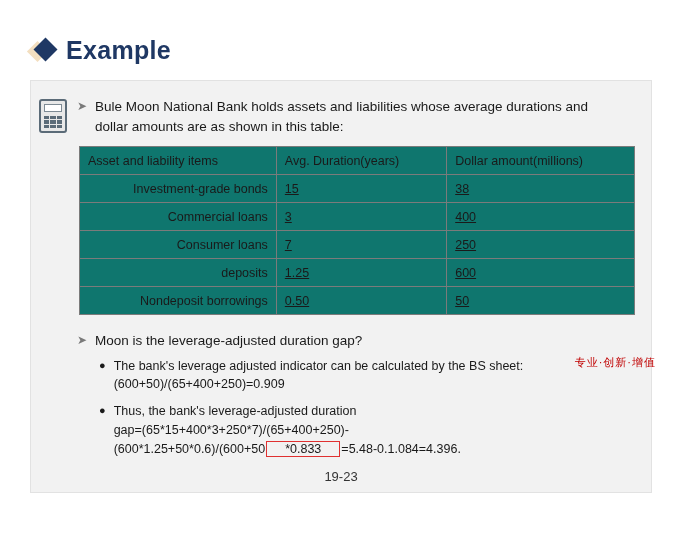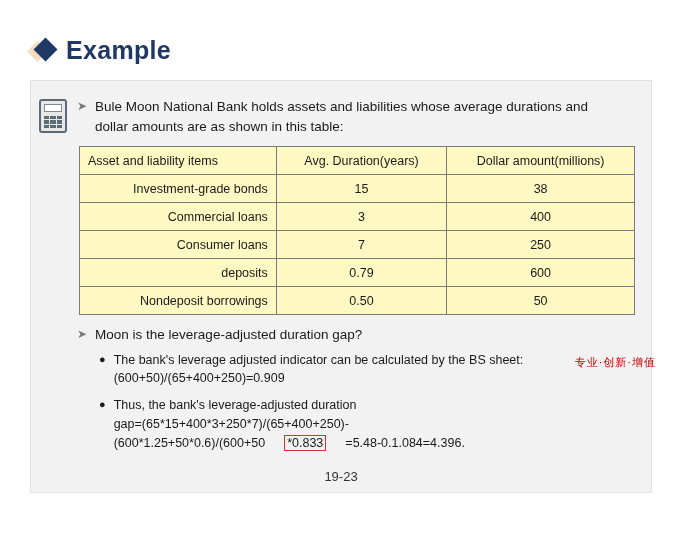--- a/index.html
+++ b/index.html
@@ -149,46 +149,46 @@
     line-height: 1.6;
     flex: 0 0 auto;
   }
 
   .intro { margin-bottom: 10px; max-width: 530px; }
 
   
   table.data-table {
     border-collapse: collapse;
     width: 556px;
-    margin: 4px 0 10px 2px;
-    background: #fef9c3;
+    margin: 4px 0 16px 2px;
+    background: #0f766e;
     font-size: 12.5px;
   }
   table.data-table th,
   table.data-table td {
     border: 1px solid #7b7b7b;
     padding: 4px 8px;
     font-weight: normal;
     color: #1a1a1a;
     height: 19px;
   }
   table.data-table th {
     text-align: left;
   }
-  table.data-table th.c2, table.data-table th.c3 { text-align: center; }
+  table.data-table th.c2, table.data-table th.c3 { text-align: left; }
   table.data-table td.c1 { text-align: right; }
-  table.data-table td.c2, table.data-table td.c3 { text-align: center; }
+  table.data-table td.c2, table.data-table td.c3 { text-align: left; text-decoration: underline; }
 
   .q-line { margin-top: 6px; margin-bottom: 6px; }
   .sub-block { margin-bottom: 8px; max-width: 500px; }
 
   .hl-box {
     border: 1.5px solid #e03131;
-    padding: 0 2px;
-    margin: 0 19px;
+    padding: 0 18px;
+    margin: 0 1px;
   }
 
   
   .page-num {
     position: absolute;
     left: 0;
     right: 0;
     bottom: 8px;
     text-align: center;
     font-size: 13px;
@@ -261,21 +261,21 @@
             <td class="c2">3</td>
             <td class="c3">400</td>
           </tr>
           <tr>
             <td class="c1">Consumer loans</td>
             <td class="c2">7</td>
             <td class="c3">250</td>
           </tr>
           <tr>
             <td class="c1">deposits</td>
-            <td class="c2">0.79</td>
+            <td class="c2">1.25</td>
             <td class="c3">600</td>
           </tr>
           <tr>
             <td class="c1">Nondeposit borrowings</td>
             <td class="c2">0.50</td>
             <td class="c3">50</td>
           </tr>
         </tbody>
       </table>
 

